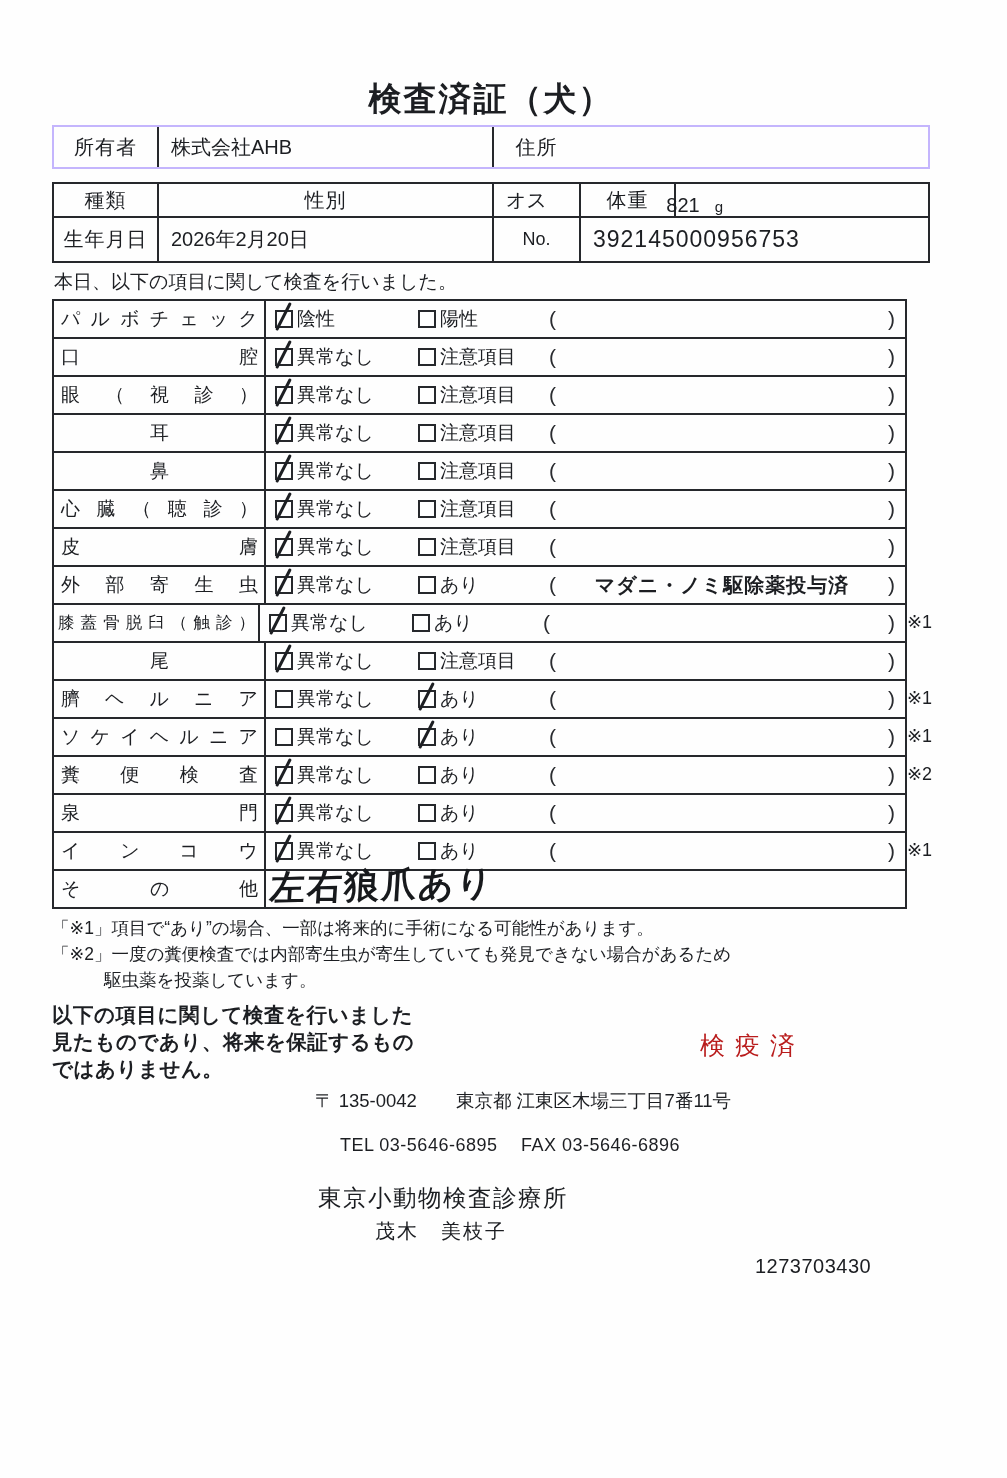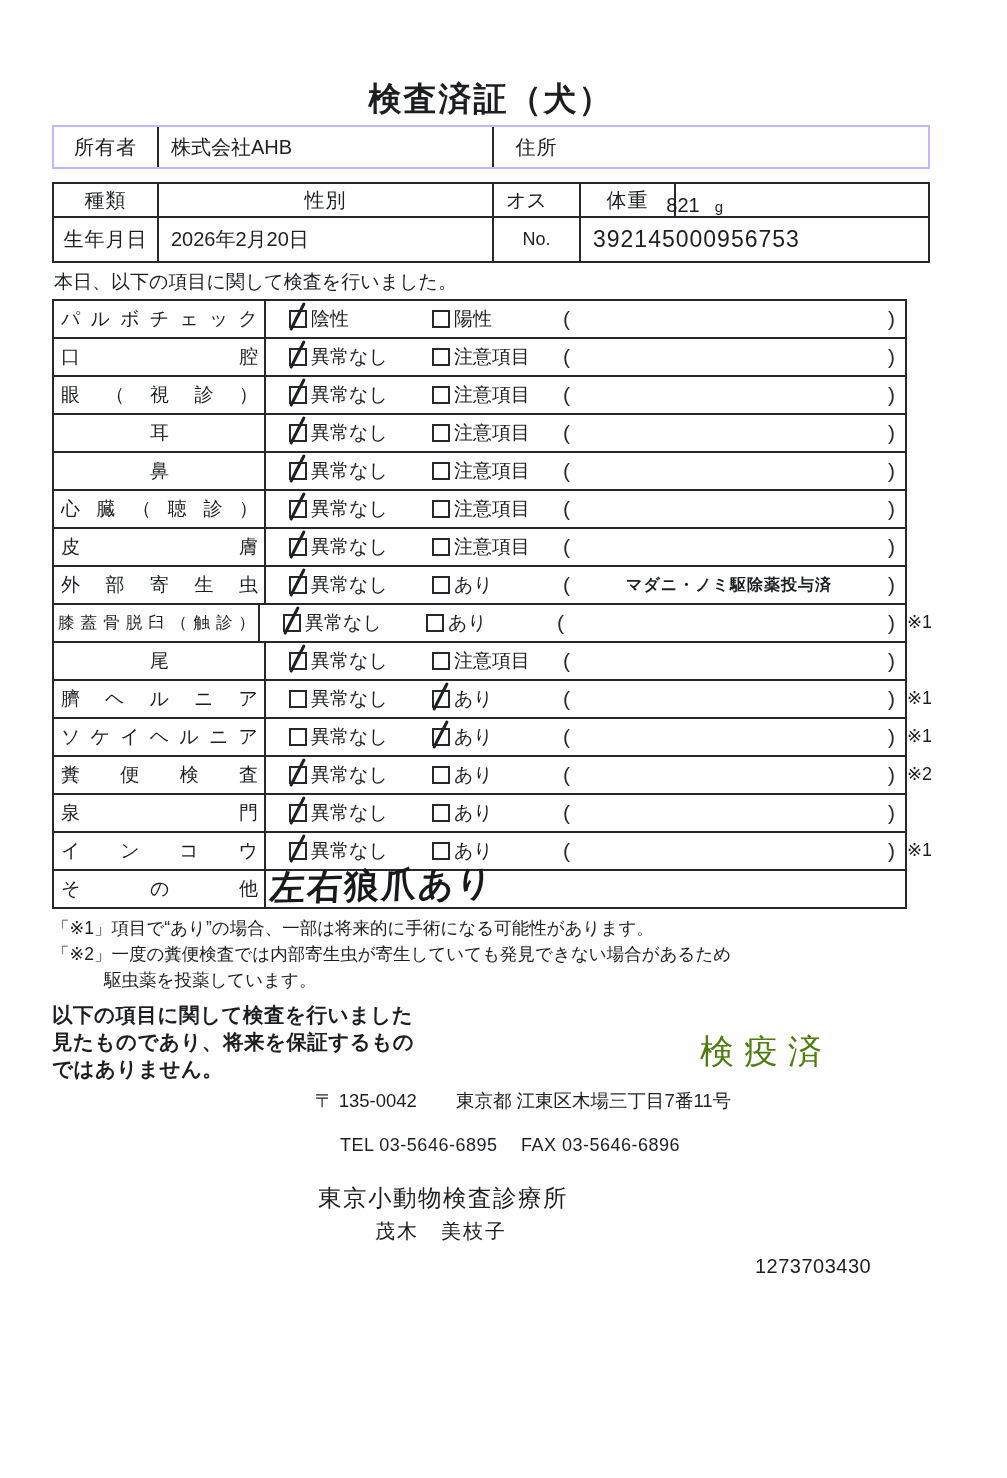--- a/index.html
+++ b/index.html
@@ -33,43 +33,43 @@
   
   .intro{margin:6px 0 0 2px;font-size:19px;line-height:26px;}
   
   .exam{margin-top:4px;width:851px;border:2px solid #26282c;}
   .exam-row{position:relative;display:flex;height:36px;border-top:2px solid #26282c;}
   .exam-row:first-child{border-top:none;}
   .cell-label{width:197px;flex:none;border-right:2px solid #26282c;display:flex;align-items:center;
     justify-content:space-between;padding:0 6px 0 7px;font-size:19px;}
   .cell-label.single{justify-content:center;}
   .cell-label.small{font-size:16.5px;padding:0 3px 0 4px;}
-  .cell-content{flex:1;display:flex;align-items:center;padding-left:23px;min-width:0;}
+  .cell-content{flex:1;display:flex;align-items:center;padding-left:9px;min-width:0;}
   .opt{display:flex;align-items:center;gap:4px;}
   .opt1{width:143px;flex:none;}
   .opt2{width:131px;flex:none;}
   .opt-label{font-size:19px;white-space:nowrap;}
   .chk{width:14px;height:14px;border:2.5px solid #26282c;position:relative;flex:none;background:#fff;}
   .chk.checked::after{content:"";position:absolute;left:5px;top:-11px;width:3px;height:31px;background:#1d1f23;
     transform:rotate(27deg);border-radius:1.5px;}
   .paren{font-size:21px;color:#2a2c30;}
   .paren-close{margin-right:10px;}
-  .paren-content{flex:1;text-align:center;font-size:16px;font-weight:700;letter-spacing:1px;white-space:nowrap;overflow:hidden;}
+  .paren-content{flex:1;text-align:center;font-size:20px;font-weight:700;letter-spacing:1px;white-space:nowrap;overflow:hidden;}
   .cell-content.free{padding-left:3px;overflow:visible;}
   .handwrite{font-size:35px;font-weight:600;letter-spacing:2px;white-space:nowrap;
     transform:skewX(-5deg) rotate(-1.5deg);transform-origin:left bottom;line-height:1;margin-top:-3px;color:#17191c;}
   .row-note{position:absolute;right:-48px;top:6px;width:46px;font-size:18px;font-weight:500;color:#1c1e22;}
   
   .footnotes{margin-top:6px;font-size:17.5px;line-height:26px;}
   .footnotes p{margin:0;}
   .footnotes .indent{padding-left:52px;}
   
   .disc-wrap{position:relative;margin-top:8px;}
   .disclaimer p{margin:0;font-size:20.5px;font-weight:600;line-height:27px;letter-spacing:0.5px;}
-  .stamp{position:absolute;left:648px;top:28px;font-size:34px;font-weight:500;letter-spacing:10px;color:#4d7c0f;}
+  .stamp{position:absolute;left:648px;top:28px;font-size:25px;font-weight:500;letter-spacing:10px;color:#b91c1c;}
   
   .postal{margin:6px 0 0 263px;font-size:18.5px;}
   .postal .addr{margin-left:34px;}
   .tel-line{margin:22px 0 0 288px;font-size:18px;letter-spacing:0.5px;}
   .tel-line .fax{margin-left:18px;}
   .clinic-name{margin:26px 0 0 266px;font-size:23.5px;letter-spacing:1.5px;}
   .clinic-person{margin:4px 0 0 323px;font-size:20px;letter-spacing:2px;}
   .serial{margin:10px 0 0 703px;font-size:20px;letter-spacing:0.5px;}
 </style>
 </head>

